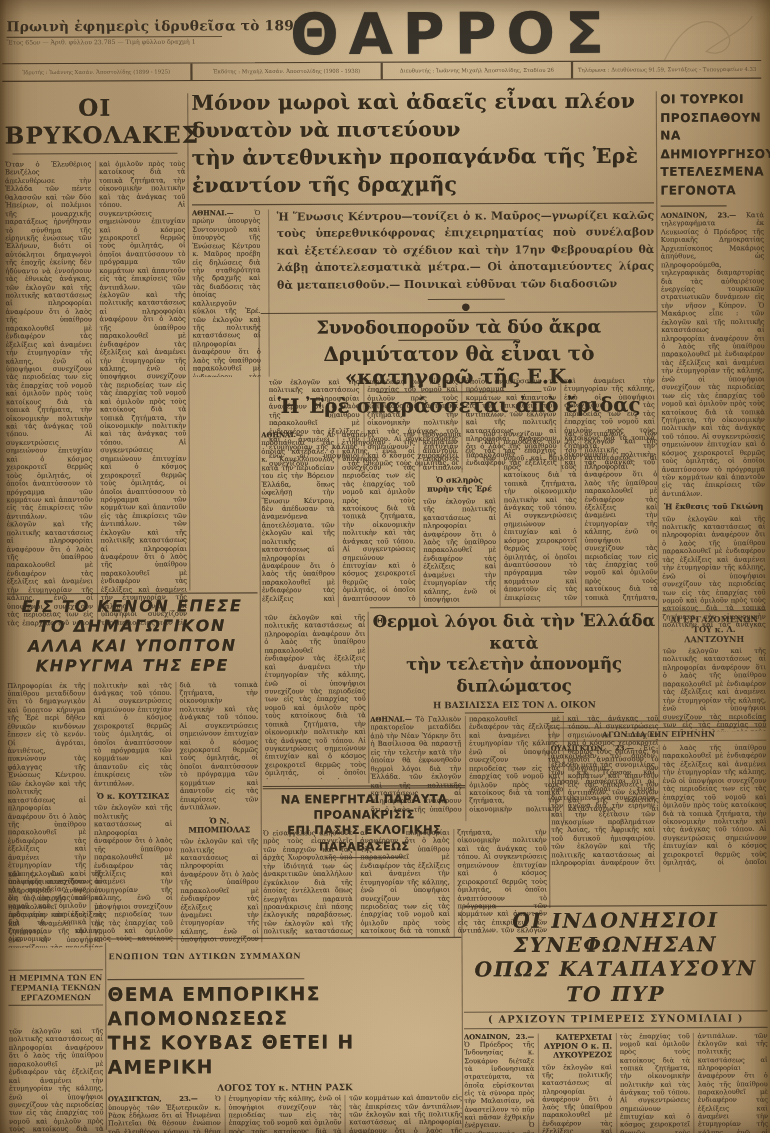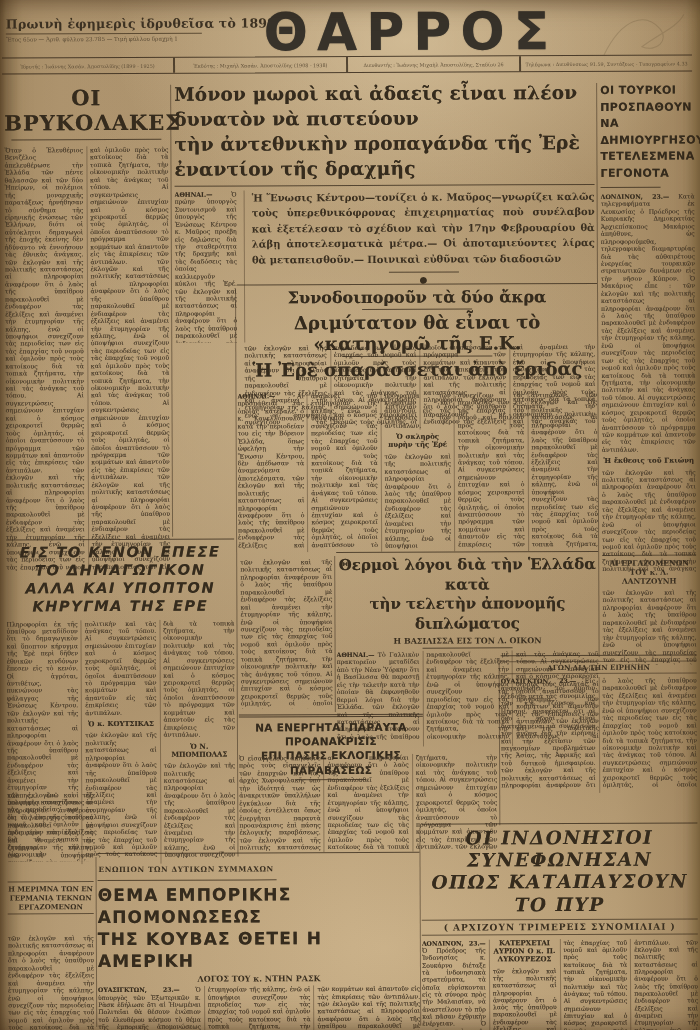--- a/index.html
+++ b/index.html
@@ -57,21 +57,21 @@
   .turk-h{font-size:11px;line-height:1.5;letter-spacing:.4px;white-space:pre-line;}
   .mid-kicker{font-size:16px;}
   .mid-h{font-size:18px;}
   .eisk-h{font-size:14.5px;font-style:italic;letter-spacing:1.6px;line-height:1.25;}
   .therm-h{font-size:15px;line-height:1.3;}
   .pros-h{font-size:10.5px;line-height:1.35;letter-spacing:.3px;}
   .john-h{font-size:11px;line-height:1.35;}
   .indo-h{font-size:18.5px;font-style:italic;letter-spacing:1.5px;line-height:1.2;}
   .cuba-h{font-size:17px;letter-spacing:1.2px;line-height:1.3;}
   .kicker{font-size:7.3px;font-weight:bold;letter-spacing:.6px;color:#3a2f20;
-          border-bottom:1px solid rgba(58,45,30,.8);display:inline-block;padding:1px 3px 6px 1px;}
+          border-bottom:1px solid rgba(58,45,30,.8);display:inline-block;padding:1px 3px 16px 1px;}
   .minisub{font-weight:bold;text-align:center;color:#3a2f20;}
   .scribble{position:absolute;z-index:40;opacity:.5;}
 </style>
 </head>
 <body>
 
 <div class="page">
 
   <div class="abs" style="left:8px;top:15px;">
     <div class="tagline">Πρωινὴ ἐφημερὶς ἱδρυθεῖσα τὸ 1899</div>
@@ -204,21 +204,21 @@
   </div>
   <div class="vr" style="left:498px;top:660px;height:166px;"></div>
 
   <div class="hr" style="left:420px;top:824px;width:276px;"></div>
   <div class="abs" style="left:420px;top:828px;width:276px;">
     <div class="serifhead indo-h ctr">ΟΙ ΙΝΔΟΝΗΣΙΟΙ ΣΥΝΕΦΩΝΗΣΑΝ</div>
     <div class="serifhead indo-h ctr">ΟΠΩΣ ΚΑΤΑΠΑΥΣΟΥΝ ΤΟ ΠΥΡ</div>
     <div class="minisub" style="font-size:9px;letter-spacing:1px;border-top:1px solid rgba(58,45,30,.7);border-bottom:1px solid rgba(58,45,30,.7);padding:2px 0;margin-top:3px;">( ΑΡΧΙΖΟΥΝ ΤΡΙΜΕΡΕΙΣ ΣΥΝΟΜΙΛΙΑΙ )</div>
     <div class="body-text cols4" style="height:140px;margin-top:4px;font-size:6.1px;">
       <span class="dl">ΛΟΝΔΙΝΟΝ, 23.—</span><span> Ὁ Πρόεδρος τῆς Ἰνδονησίας κ. Σουκάρνο διέταξε τὰ ἰνδονησιακὰ στρατεύματα, τὰ ὁποῖα εὑρίσκονται εἰς τὰ σύνορα πρὸς τὴν Μαλαισίαν, νὰ ἀναστείλουν τὸ πῦρ καὶ πᾶσαν ἐχθρικὴν ἐνέργειαν. Ὁ πρωθυπουργὸς τῆς Μαλαισίας κ. Ραχμὰν ἐδήλωσε ὅτι ἡ Μαλαισία ἀποδέχεται τὴν ἐκεχειρίαν. </span>
-      <span class="colhead" style="display:block;">ΚΑΤΕΡΧΕΤΑΙ ΑΥΡΙΟΝ Ο κ. Π. ΛΥΚΟΥΡΕΖΟΣ</span>
+      <span class="colhead" style="display:block;text-align:right;">ΚΑΤΕΡΧΕΤΑΙ ΑΥΡΙΟΝ Ο κ. Π. ΛΥΚΟΥΡΕΖΟΣ</span>
       <span>τῶν ἐκλογῶν καὶ τῆς πολιτικῆς καταστάσεως αἱ πληροφορίαι ἀναφέρουν ὅτι ὁ λαὸς τῆς ὑπαίθρου παρακολουθεῖ μὲ ἐνδιαφέρον τὰς ἐξελίξεις καὶ ἀναμένει τὴν ἐτυμηγορίαν τῆς κάλπης, ἐνῶ οἱ ὑποψήφιοι συνεχίζουν τὰς περιοδείας των εἰς τὰς ἐπαρχίας τοῦ νομοῦ καὶ ὁμιλοῦν πρὸς τοὺς κατοίκους διὰ τὰ τοπικὰ ζητήματα, τὴν οἰκονομικὴν πολιτικὴν καὶ τὰς ἀνάγκας τοῦ τόπου. Αἱ συγκεντρώσεις σημειώνουν ἐπιτυχίαν καὶ ὁ κόσμος χειροκροτεῖ θερμῶς τοὺς ὁμιλητάς, οἱ ὁποῖοι ἀναπτύσσουν τὸ πρόγραμμα τῶν κομμάτων καὶ ἀπαντοῦν εἰς τὰς ἐπικρίσεις τῶν ἀντιπάλων. τῶν ἐκλογῶν καὶ τῆς πολιτικῆς καταστάσεως αἱ πληροφορίαι ἀναφέρουν ὅτι ὁ λαὸς τῆς ὑπαίθρου παρακολουθεῖ μὲ ἐνδιαφέρον τὰς ἐξελίξεις καὶ ἀναμένει τὴν ἐτυμηγορίαν τῆς κάλπης, ἐνῶ οἱ ὑποψήφιοι συνεχίζουν τὰς περιοδείας των εἰς τὰς ἐπαρχίας τοῦ νομοῦ καὶ ὁμιλοῦν πρὸς τοὺς κατοίκους διὰ τὰ τοπικὰ ζητήματα, τὴν οἰκονομικὴν πολιτικὴν καὶ τὰς ἀνάγκας τοῦ τόπου. Αἱ συγκεντρώσεις σημειώνουν ἐπιτυχίαν καὶ ὁ κόσμος χειροκροτεῖ θερμῶς τοὺς ὁμιλητάς, οἱ ὁποῖοι ἀναπτύσσουν τὸ πρόγραμμα τῶν κομμάτων καὶ ἀπαντοῦν εἰς τὰς ἐπικρίσεις τῶν ἀντιπάλων. τῶν ἐκλογῶν καὶ τῆς πολιτικῆς καταστάσεως αἱ πληροφορίαι ἀναφέρουν ὅτι ὁ λαὸς τῆς ὑπαίθρου παρακολουθεῖ μὲ ἐνδιαφέρον τὰς ἐξελίξεις καὶ ἀναμένει τὴν ἐτυμηγορίαν τῆς κάλπης, ἐνῶ οἱ ὑποψήφιοι συνεχίζουν τὰς περιοδείας των εἰς τὰς ἐπαρχίας τοῦ νομοῦ καὶ ὁμιλοῦν πρὸς τοὺς κατοίκους διὰ τὰ τοπικὰ ζητήματα, τὴν οἰκονομικὴν πολιτικὴν καὶ τὰς ἀνάγκας τοῦ τόπου. Αἱ συγκεντρώσεις σημειώνουν ἐπιτυχίαν καὶ ὁ κόσμος χειροκροτεῖ θερμῶς τοὺς ὁμιλητάς, οἱ ὁποῖοι ἀναπτύσσουν τὸ πρόγραμμα τῶν κομμάτων καὶ ἀπαντοῦν εἰς τὰς ἐπικρίσεις τῶν ἀντιπάλων. </span>
     </div>
   </div>
   <div class="vr" style="left:418px;top:828px;height:198px;"></div>
 
   <div class="hr" style="left:96px;top:852px;width:322px;"></div>
   <div class="abs" style="left:96px;top:856px;width:322px;">
     <span class="kicker">ΕΝΩΠΙΟΝ ΤΩΝ ΔΥΤΙΚΩΝ ΣΥΜΜΑΧΩΝ</span>
     <div class="sanshead cuba-h" style="margin-top:3px;">ΘΕΜΑ ΕΜΠΟΡΙΚΗΣ ΑΠΟΜΟΝΩΣΕΩΣ</div>
     <div class="sanshead cuba-h">ΤΗΣ ΚΟΥΒΑΣ ΘΕΤΕΙ Η ΑΜΕΡΙΚΗ</div>

